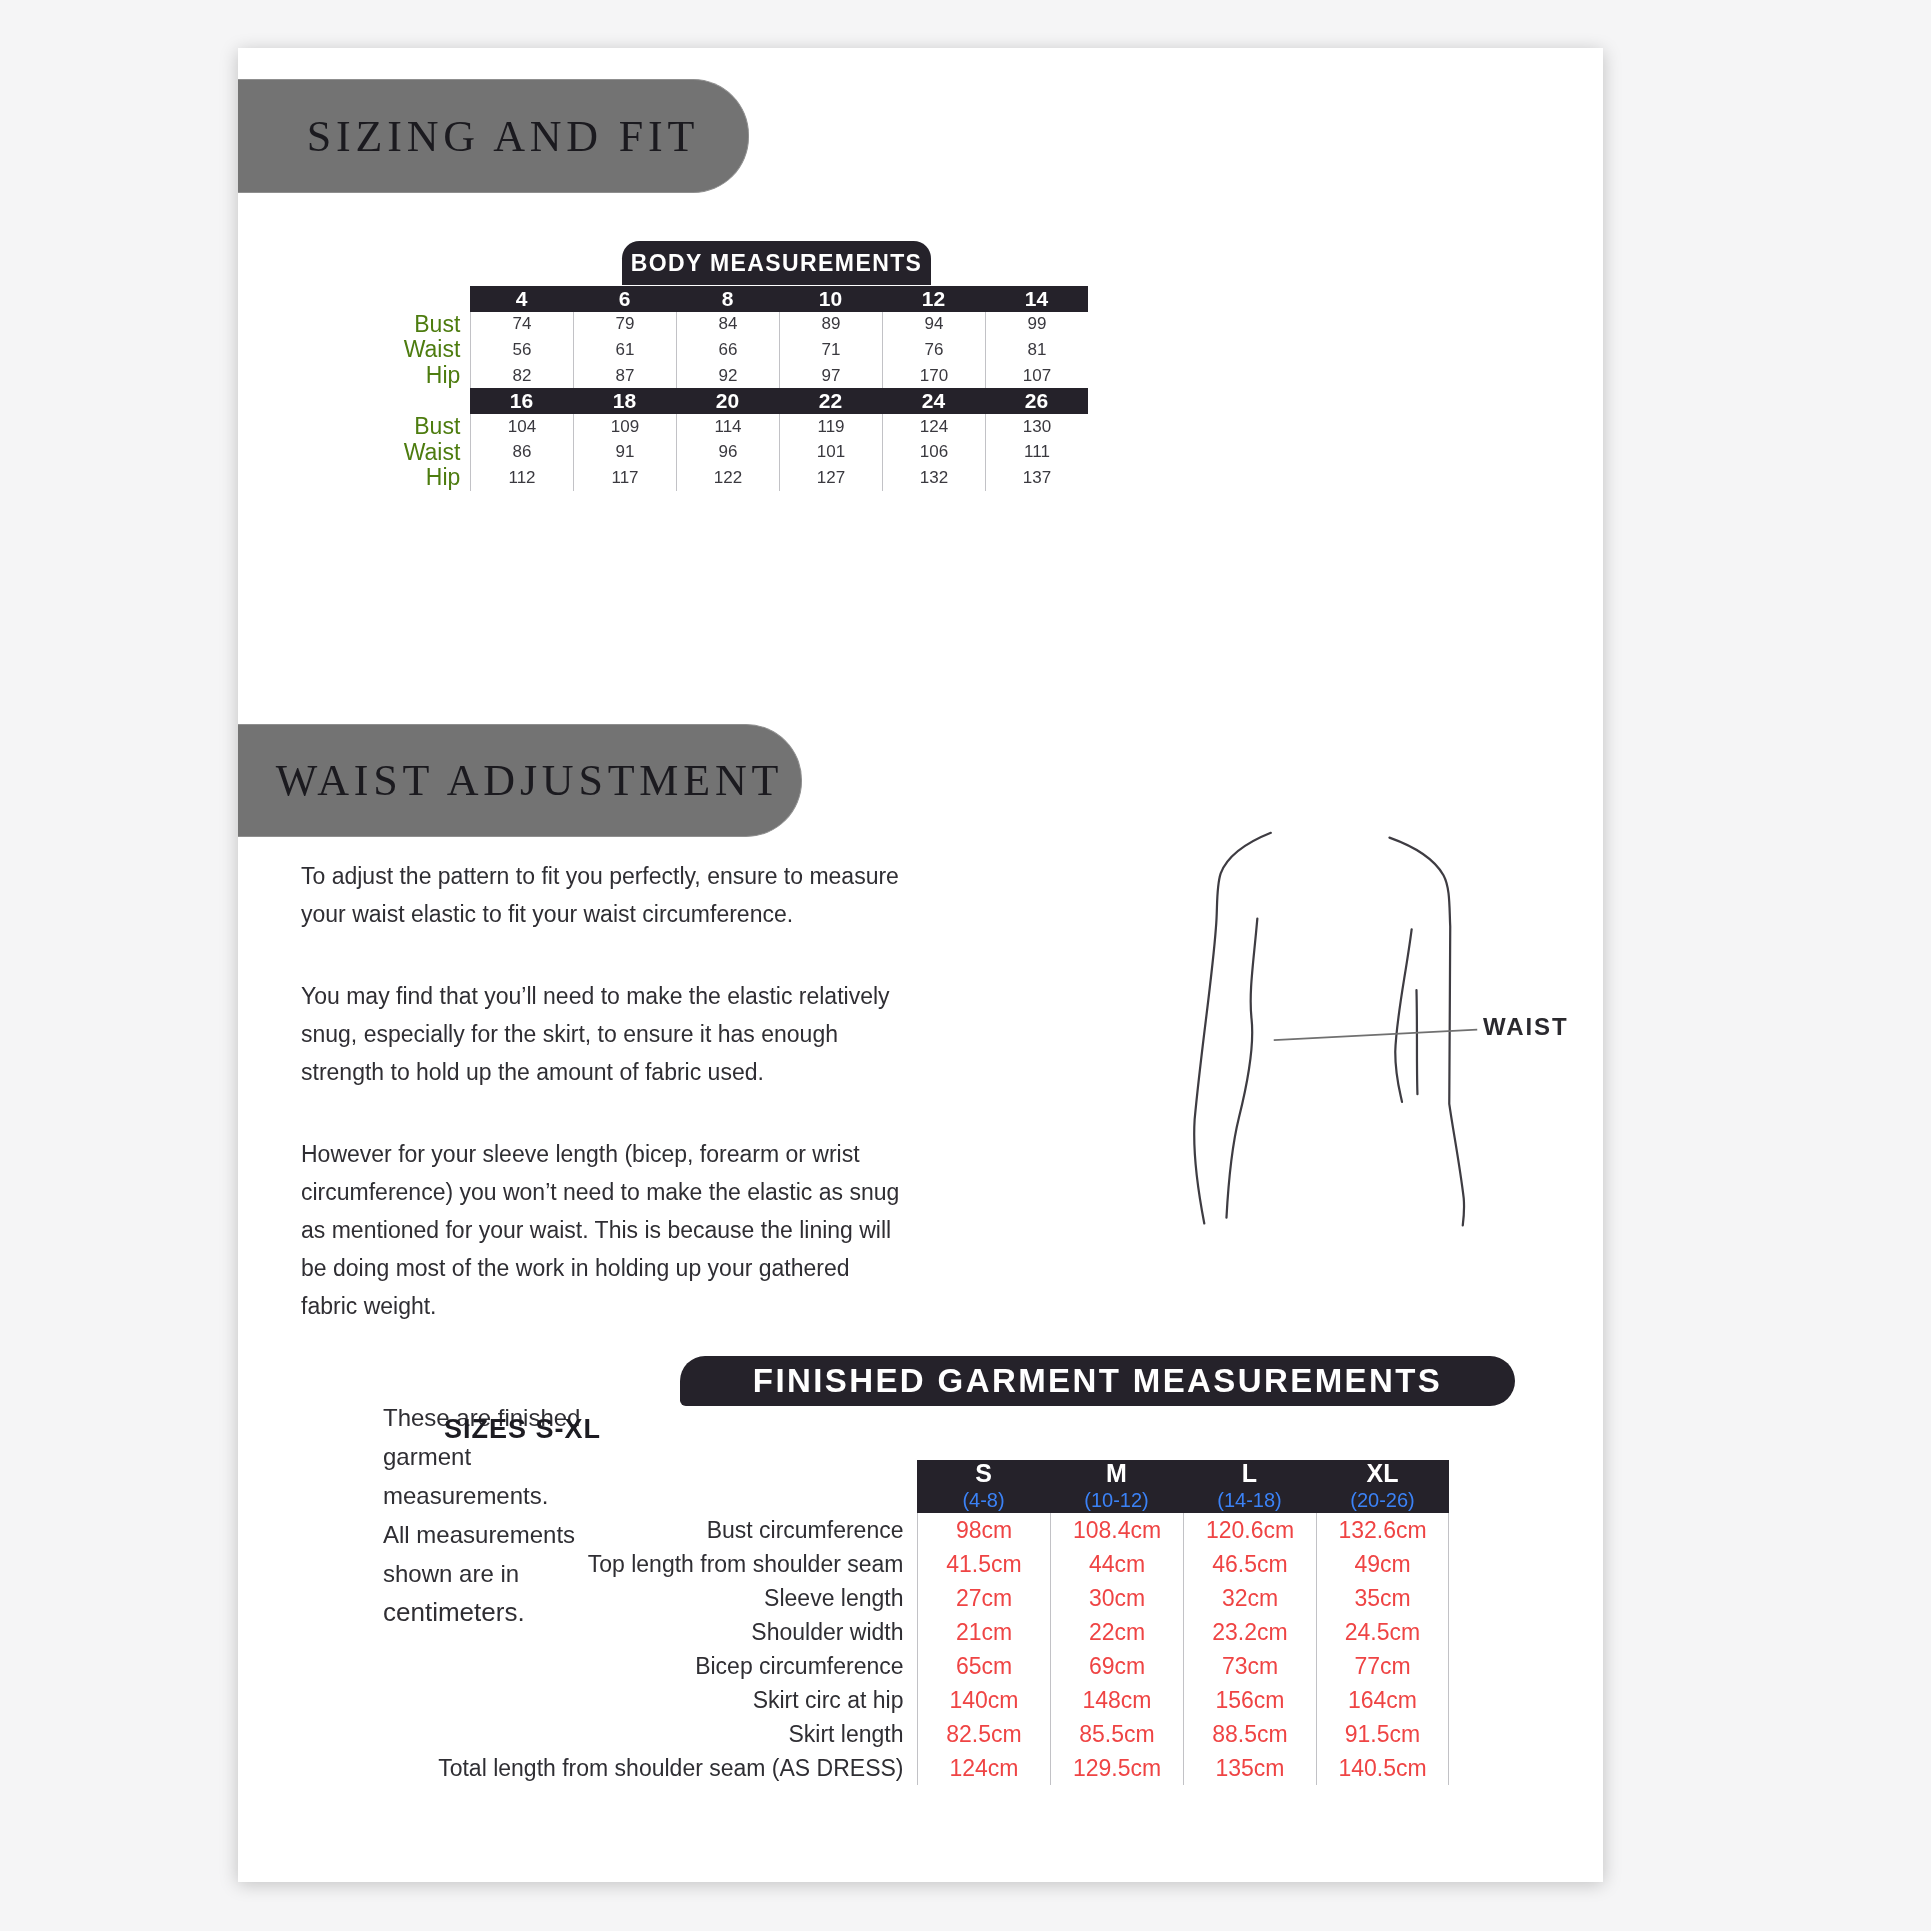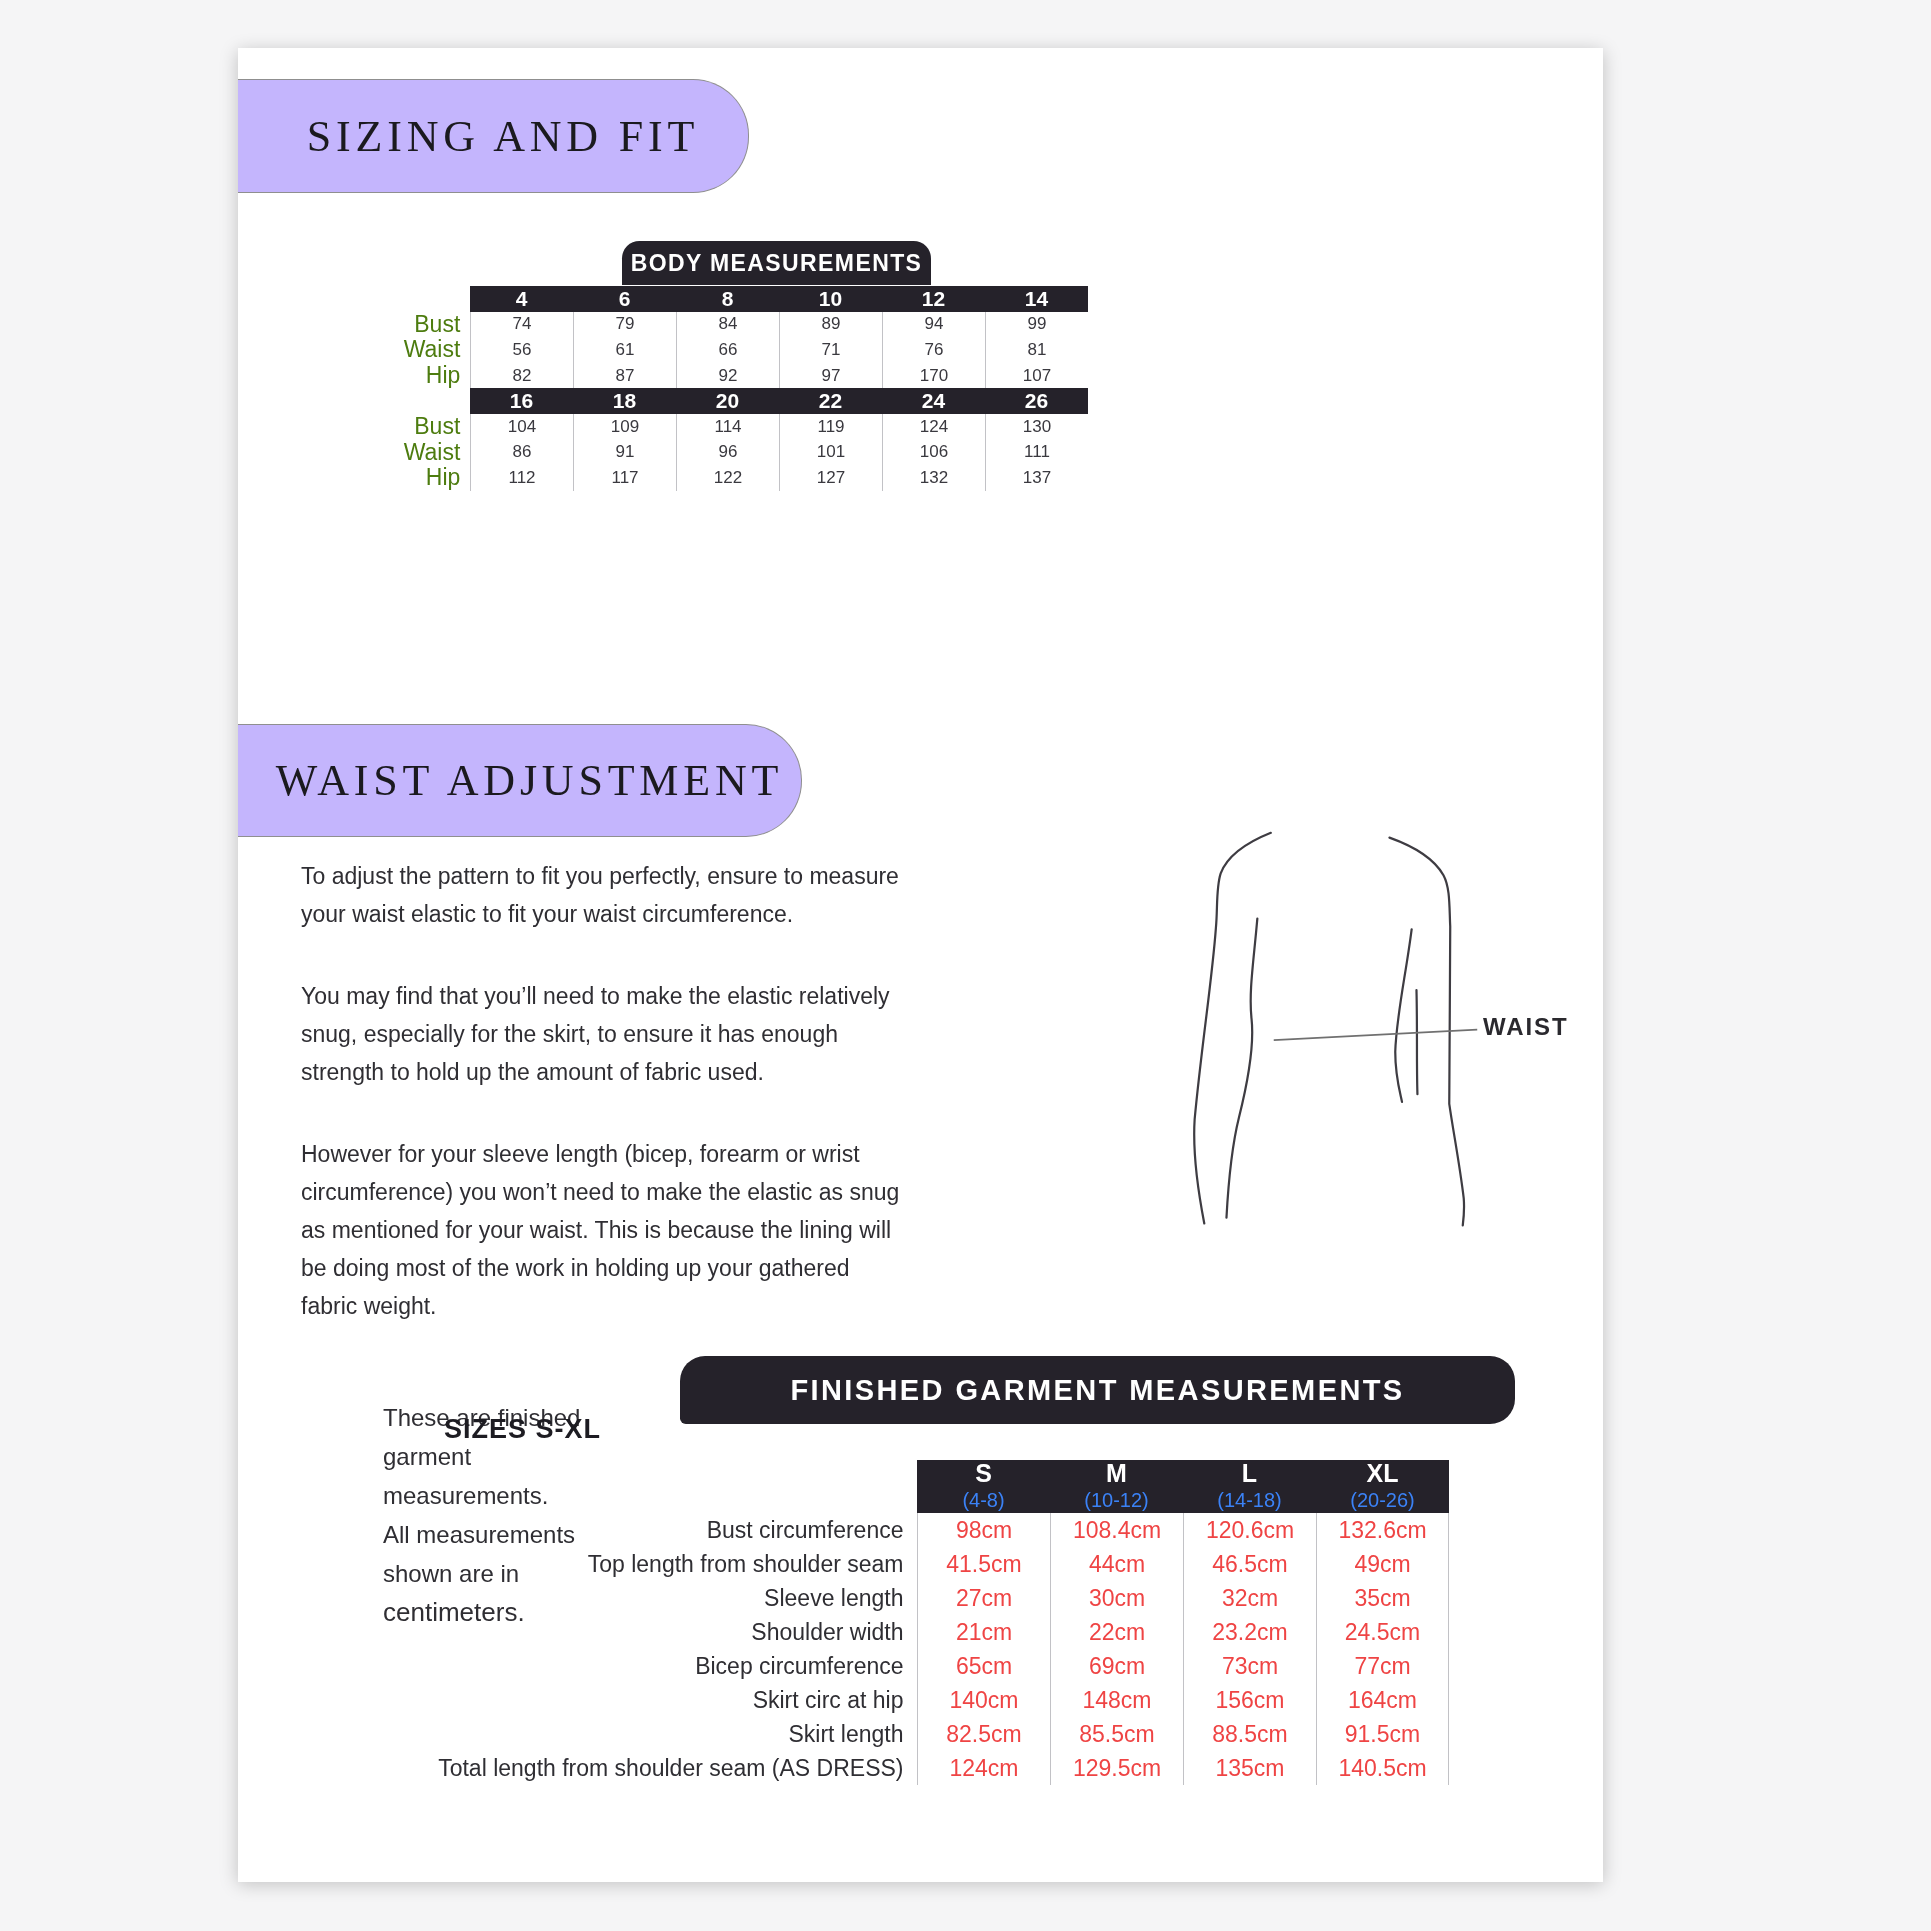--- a/index.html
+++ b/index.html
@@ -17,21 +17,21 @@
     box-shadow:0 2.9px 17.4px rgba(0,0,0,0.22);
     overflow:hidden;
   }
   
   .pill{
     position:absolute;
     border:1.4px solid #8f8f8f;
     border-radius:0 56px 56px 0;
     border-left:none;
     display:flex;align-items:center;justify-content:center;
-    background:#c4b5fd;
+    background:#737373;
   }
   .pill-title{
     font-family:"Liberation Serif", serif;
     font-size:44px;
     letter-spacing:4.8px;
     color:#1b1a1f;
     white-space:nowrap;
     padding-left:68px;
   }
   #pill-sizing{left:-48px;top:31px;width:558px;height:112px;}
@@ -70,23 +70,23 @@
     position:absolute;left:920px;top:753px;width:434px;height:434px;
   }
   .figure svg{position:absolute;left:0;top:0;}
   .figure-label{
     position:absolute;left:325px;top:212px;
     font-size:24px;font-weight:bold;letter-spacing:1.9px;color:#2a292e;
   }
 
   
   .fg-bar{
-    position:absolute;left:442px;top:1308px;width:835px;height:68px;
+    position:absolute;left:442px;top:1308px;width:835px;height:50px;
     background:#25222a;border-radius:25px 25px 25px 5.8px;
-    color:#ffffff;font-size:29px;font-weight:bold;letter-spacing:2.4px;
+    color:#ffffff;font-size:33px;font-weight:bold;letter-spacing:2.4px;
     display:flex;align-items:center;justify-content:center;
     white-space:nowrap;
   }
   .fg-subtitle{
     position:absolute;left:206px;top:1366px;width:1005px;
     text-align:left;font-size:27px;font-weight:bold;color:#1d1c22;letter-spacing:1px;
   }
   .fg-note{
     position:absolute;left:145px;top:1350px;width:270px;
     font-size:24px;line-height:39px;color:#2f2e33;

